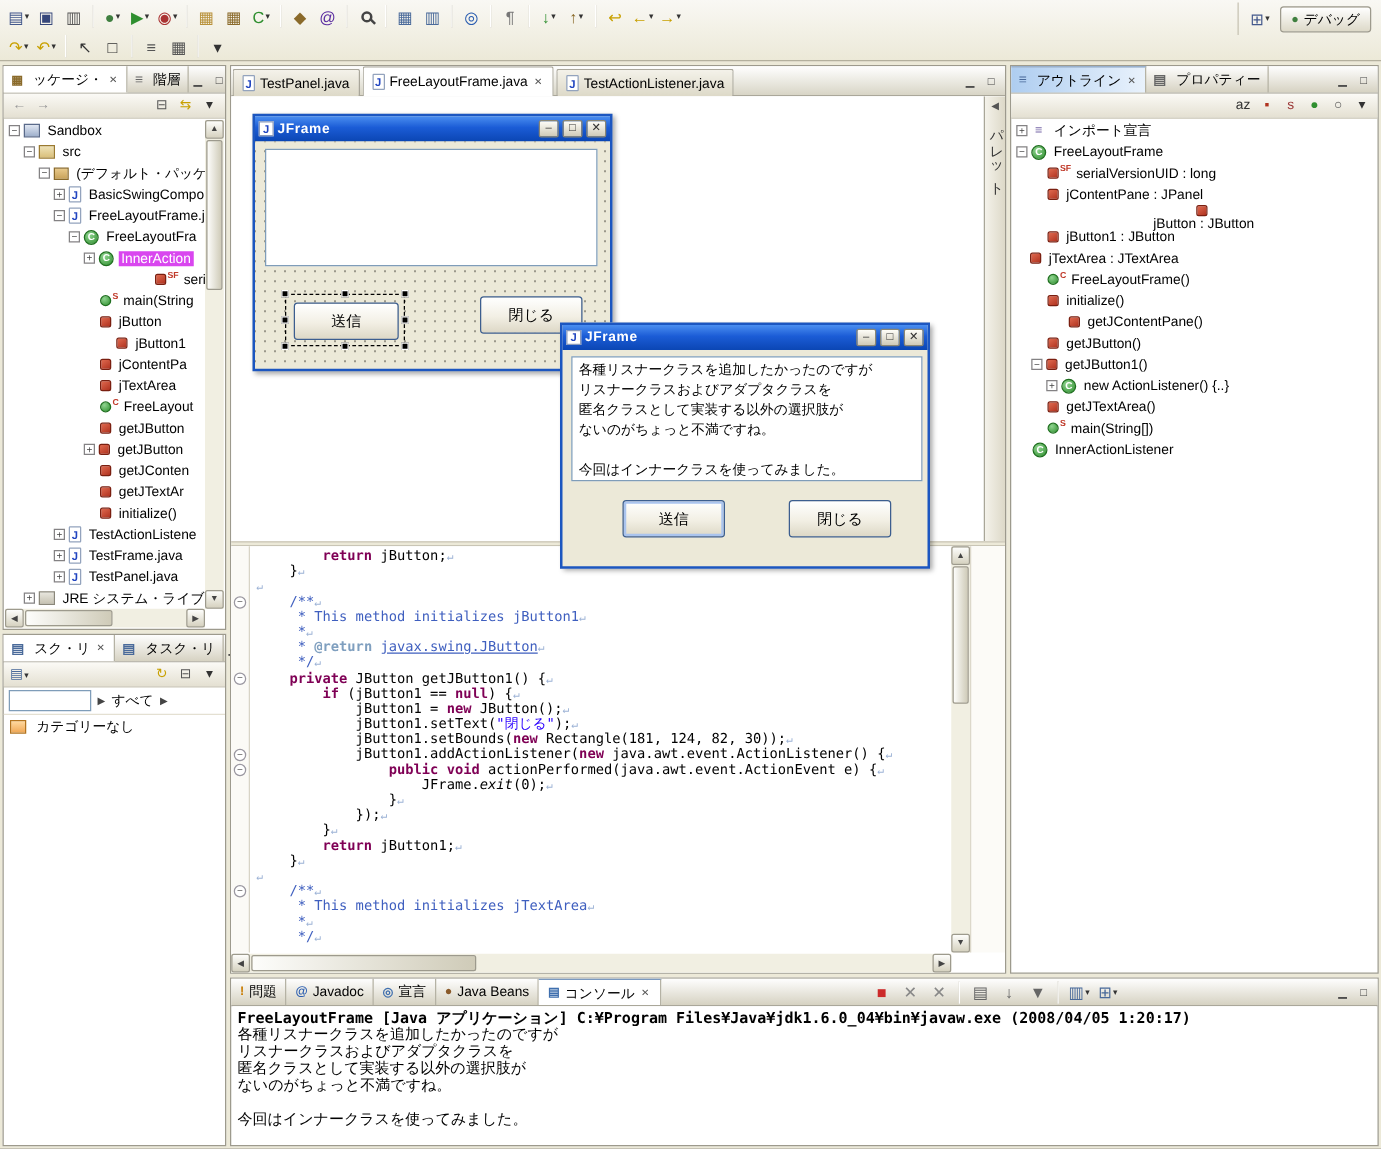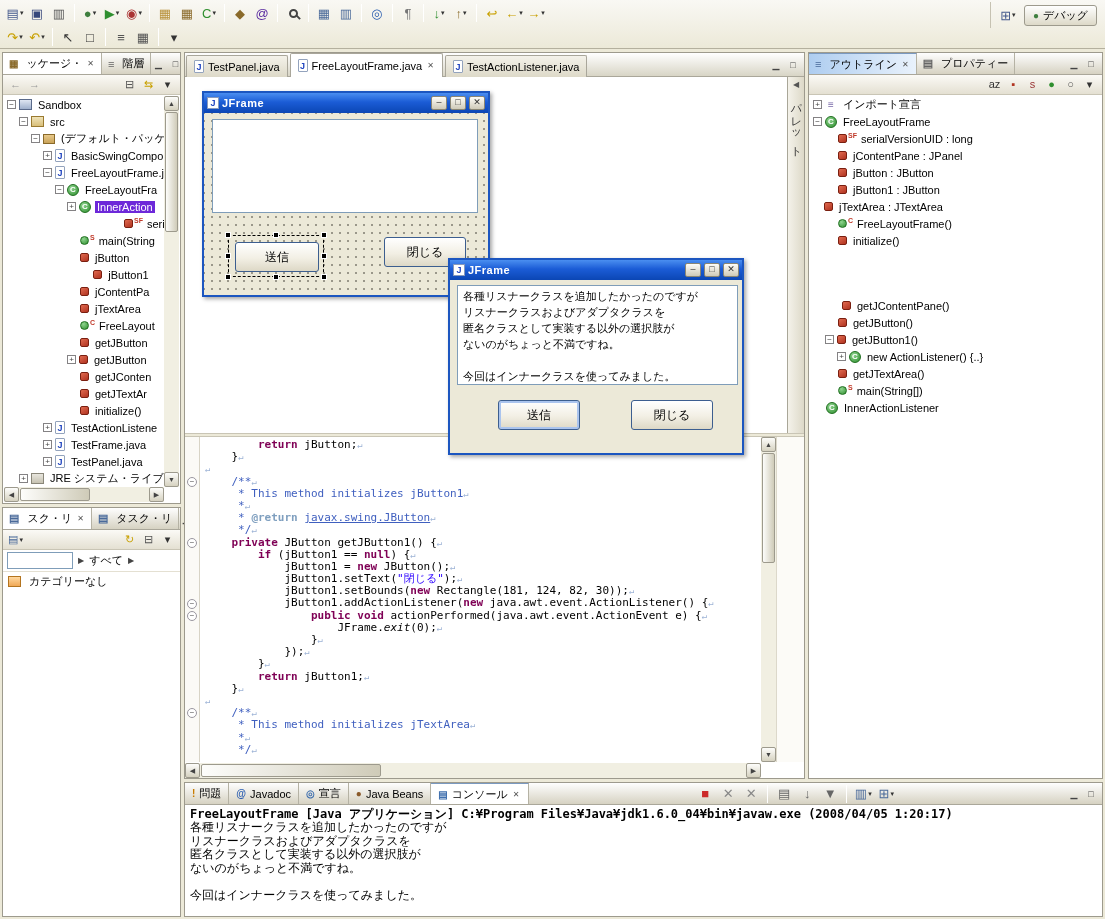--- a/index.html
+++ b/index.html
@@ -45,21 +45,21 @@
 .ic-fldp,.ic-mpriv{width:9px;height:9px;border-radius:2px;background:linear-gradient(145deg,#e06a50,#b03320);border:1px solid #7a1f10;}
 .ic-proj{width:13px;height:11px;background:linear-gradient(#dfe6f2,#9fb0cc);border:1px solid #5a6a8a;}
 .ic-srcf{width:13px;height:11px;background:linear-gradient(#efe3b8,#d9bf7a);border:1px solid #9a7a30;}
 .ic-pkg{width:12px;height:10px;background:linear-gradient(#e8c98a,#c9a35a);border:1px solid #8a6a2a;}
 .ic-imp{width:12px;height:12px;color:#7a6aaa;font-size:10px;}
 .ic-lib{width:13px;height:11px;background:linear-gradient(#e8e6de,#c6c2b2);border:1px solid #8a877a;}
 .ic-cat{width:13px;height:11px;background:linear-gradient(#ffd9a0,#f0a856);border:1px solid #b3741f;}
 .ic-pkgv{color:#8a6a2a;font-size:10px;}
 .tsup{font-size:7px;color:#c03a2a;margin:-7px 2px 0 -3px;font-weight:bold;flex:none;}
 .tlabel{padding:0 2px;}
-.trow.sel .tlabel{background:#6d28d9;color:#fff;}
+.trow.sel .tlabel{background:#d946ef;color:#fff;}
 
 
 .sb{position:absolute;background:#f1efe2;}
 .sba{position:absolute;width:15px;height:15px;background:linear-gradient(#fdfdfb,#d6d2c0);border:1px solid #9d9a8d;border-radius:2px;color:#444;font-size:7px;display:flex;align-items:center;justify-content:center;}
 .sbt{position:absolute;background:linear-gradient(90deg,#fdfdfb,#cfcbb8);border:1px solid #9d9a8d;border-radius:2px;}
 
 
 .etabbar{display:flex;height:24px;background:linear-gradient(#ffffff,#d8d5c6);border-bottom:1px solid #aaa79a;}
 .etabs{display:flex;align-items:flex-end;height:24px;}
 .etab{display:flex;align-items:center;gap:4px;padding:3px 7px;height:22px;border:1px solid #a9a69a;border-bottom:none;border-radius:2px 2px 0 0;background:linear-gradient(#f4f2ea,#ddd9c8);margin:2px 1px 0 1px;white-space:nowrap;cursor:default;}
@@ -616,21 +616,21 @@
           <span class="texps"></span>
           <span class="tic ic-fldp"></span>
           <span class="tsup">SF</span>
           <span class="tlabel">serialVersionUID : long</span>
         </div>
         <div class="trow" style="padding-left: 15px;">
           <span class="texps"></span>
           <span class="tic ic-fldp"></span>
           <span class="tlabel">jContentPane : JPanel</span>
         </div>
-        <div class="trow" style="padding-left: 15px;">
+        <div class="trow" style="padding-left: 15px; flex-direction: column;">
           <span class="texps"></span>
           <span class="tic ic-fldp"></span>
           <span class="tlabel">jButton : JButton</span>
         </div>
         <div class="trow" style="padding-left: 15px;">
           <span class="texps"></span>
           <span class="tic ic-fldp"></span>
           <span class="tlabel">jButton1 : JButton</span>
         </div>
         <div class="trow" style="padding-left: 1px;">
@@ -642,21 +642,21 @@
           <span class="texps"></span>
           <span class="tic ic-ctor"></span>
           <span class="tsup">C</span>
           <span class="tlabel">FreeLayoutFrame()</span>
         </div>
         <div class="trow" style="padding-left: 15px;">
           <span class="texps"></span>
           <span class="tic ic-mpriv"></span>
           <span class="tlabel">initialize()</span>
         </div>
-        <div class="trow" style="padding-left: 19px; margin-top: 48px;">
+        <div class="trow" style="padding-left: 32px;">
           <span class="texps"></span>
           <span class="tic ic-mpriv"></span>
           <span class="tlabel">getJContentPane()</span>
         </div>
         <div class="trow" style="padding-left: 15px;">
           <span class="texps"></span>
           <span class="tic ic-mpriv"></span>
           <span class="tlabel">getJButton()</span>
         </div>
         <div class="trow" style="padding-left: 15px;">

